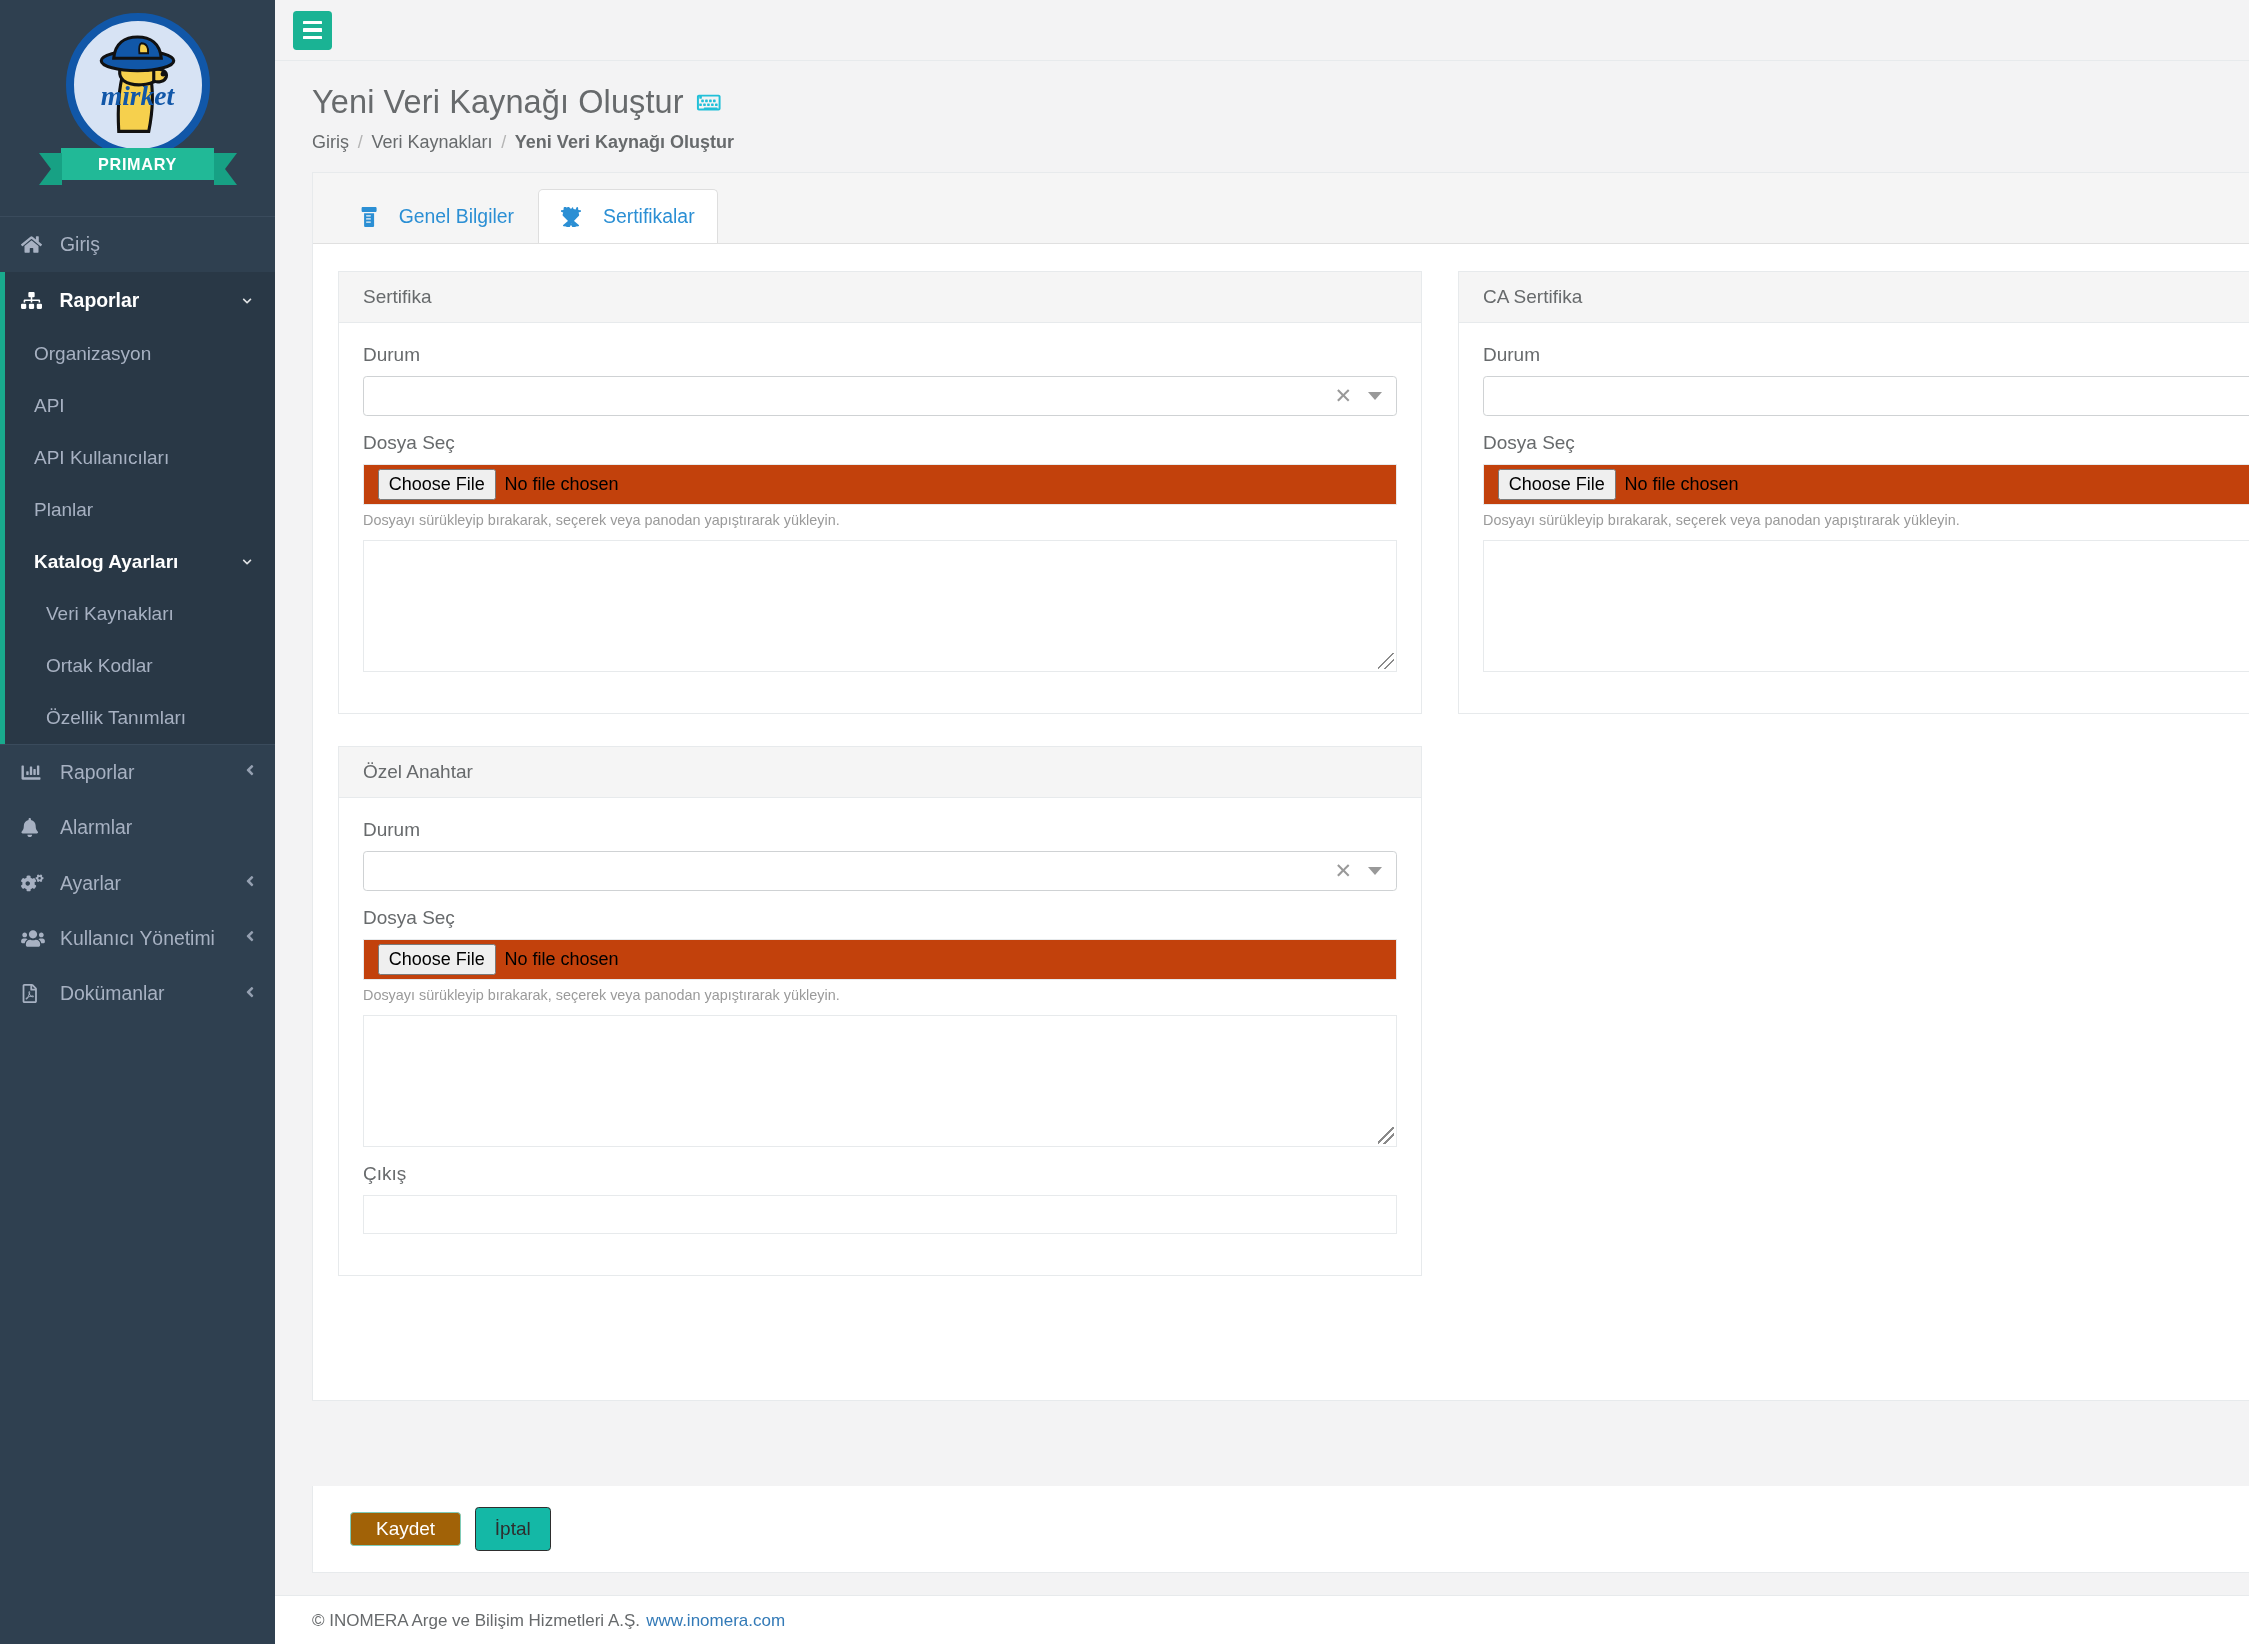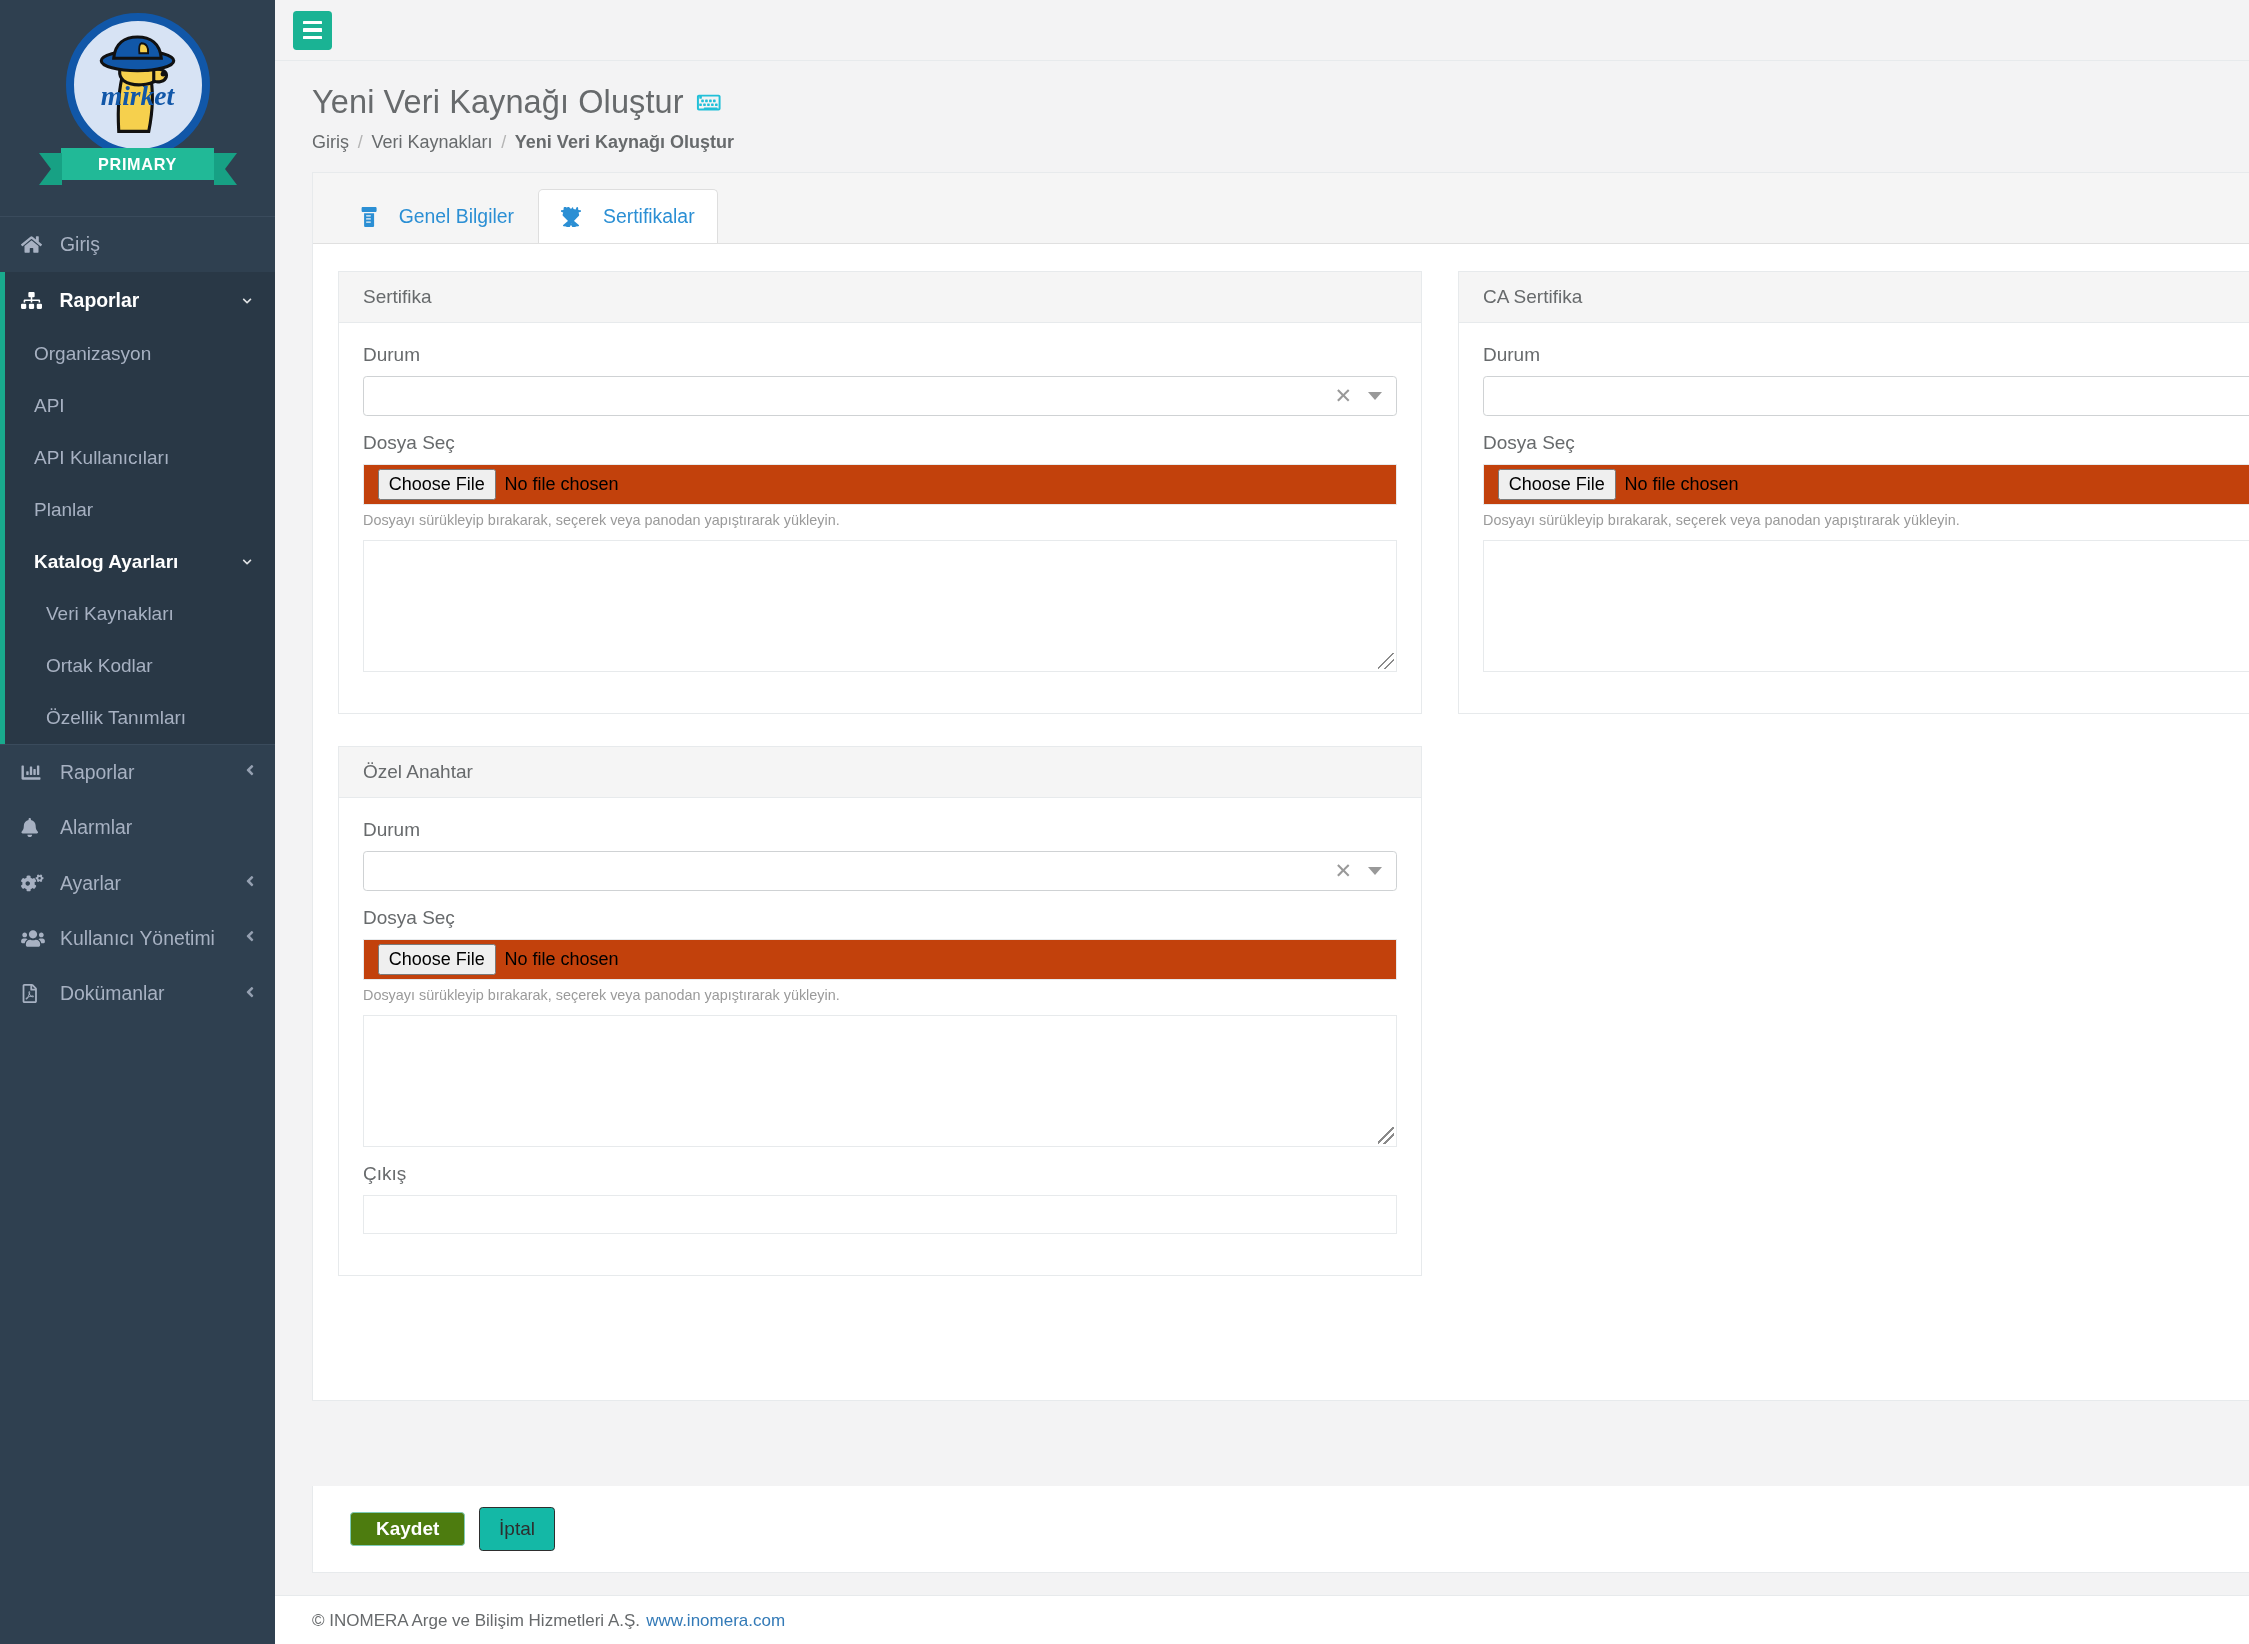--- a/index.html
+++ b/index.html
@@ -208,21 +208,21 @@
     width: 100%; height: 39px; border: 0.6px solid #e7eaec; background: #fff;
   }
 
   .test-row { display: flex; justify-content: flex-end; padding: 6.2px 0 16.2px 0; }
   .btn {
     font-family: "Liberation Sans", sans-serif;
     font-size: 19px; border-radius: 3.7px; cursor: pointer; border: 0.6px solid transparent;
     padding: 10px 20px;
   }
   .btn-test { background: #1ab394; color: #000000; border-color: #1ab394; padding: 10px 21px; }
-  .btn-save { background: #4d7c0f; color: #fff; border-color: #7fcbb8; padding: 5px 25px; font-weight: bold; }
+  .btn-save { background: #a16207; color: #fff; border-color: #7fcbb8; padding: 5px 25px; }
   .btn-cancel { background: #14b8a6; color: #2e2e2e; border: 1.2px solid #2e2e2e; padding: 10px 19px; }
 
   .footer-bar {
     background: #fff; border-top: 0.6px solid #e7eaec;
     padding: 21px 37px; display: flex; gap: 13.7px; align-items: center;
     margin: 0 37px;
     border: 0.6px solid #e7eaec; border-top: none;
   }
 
   .page-footer {

